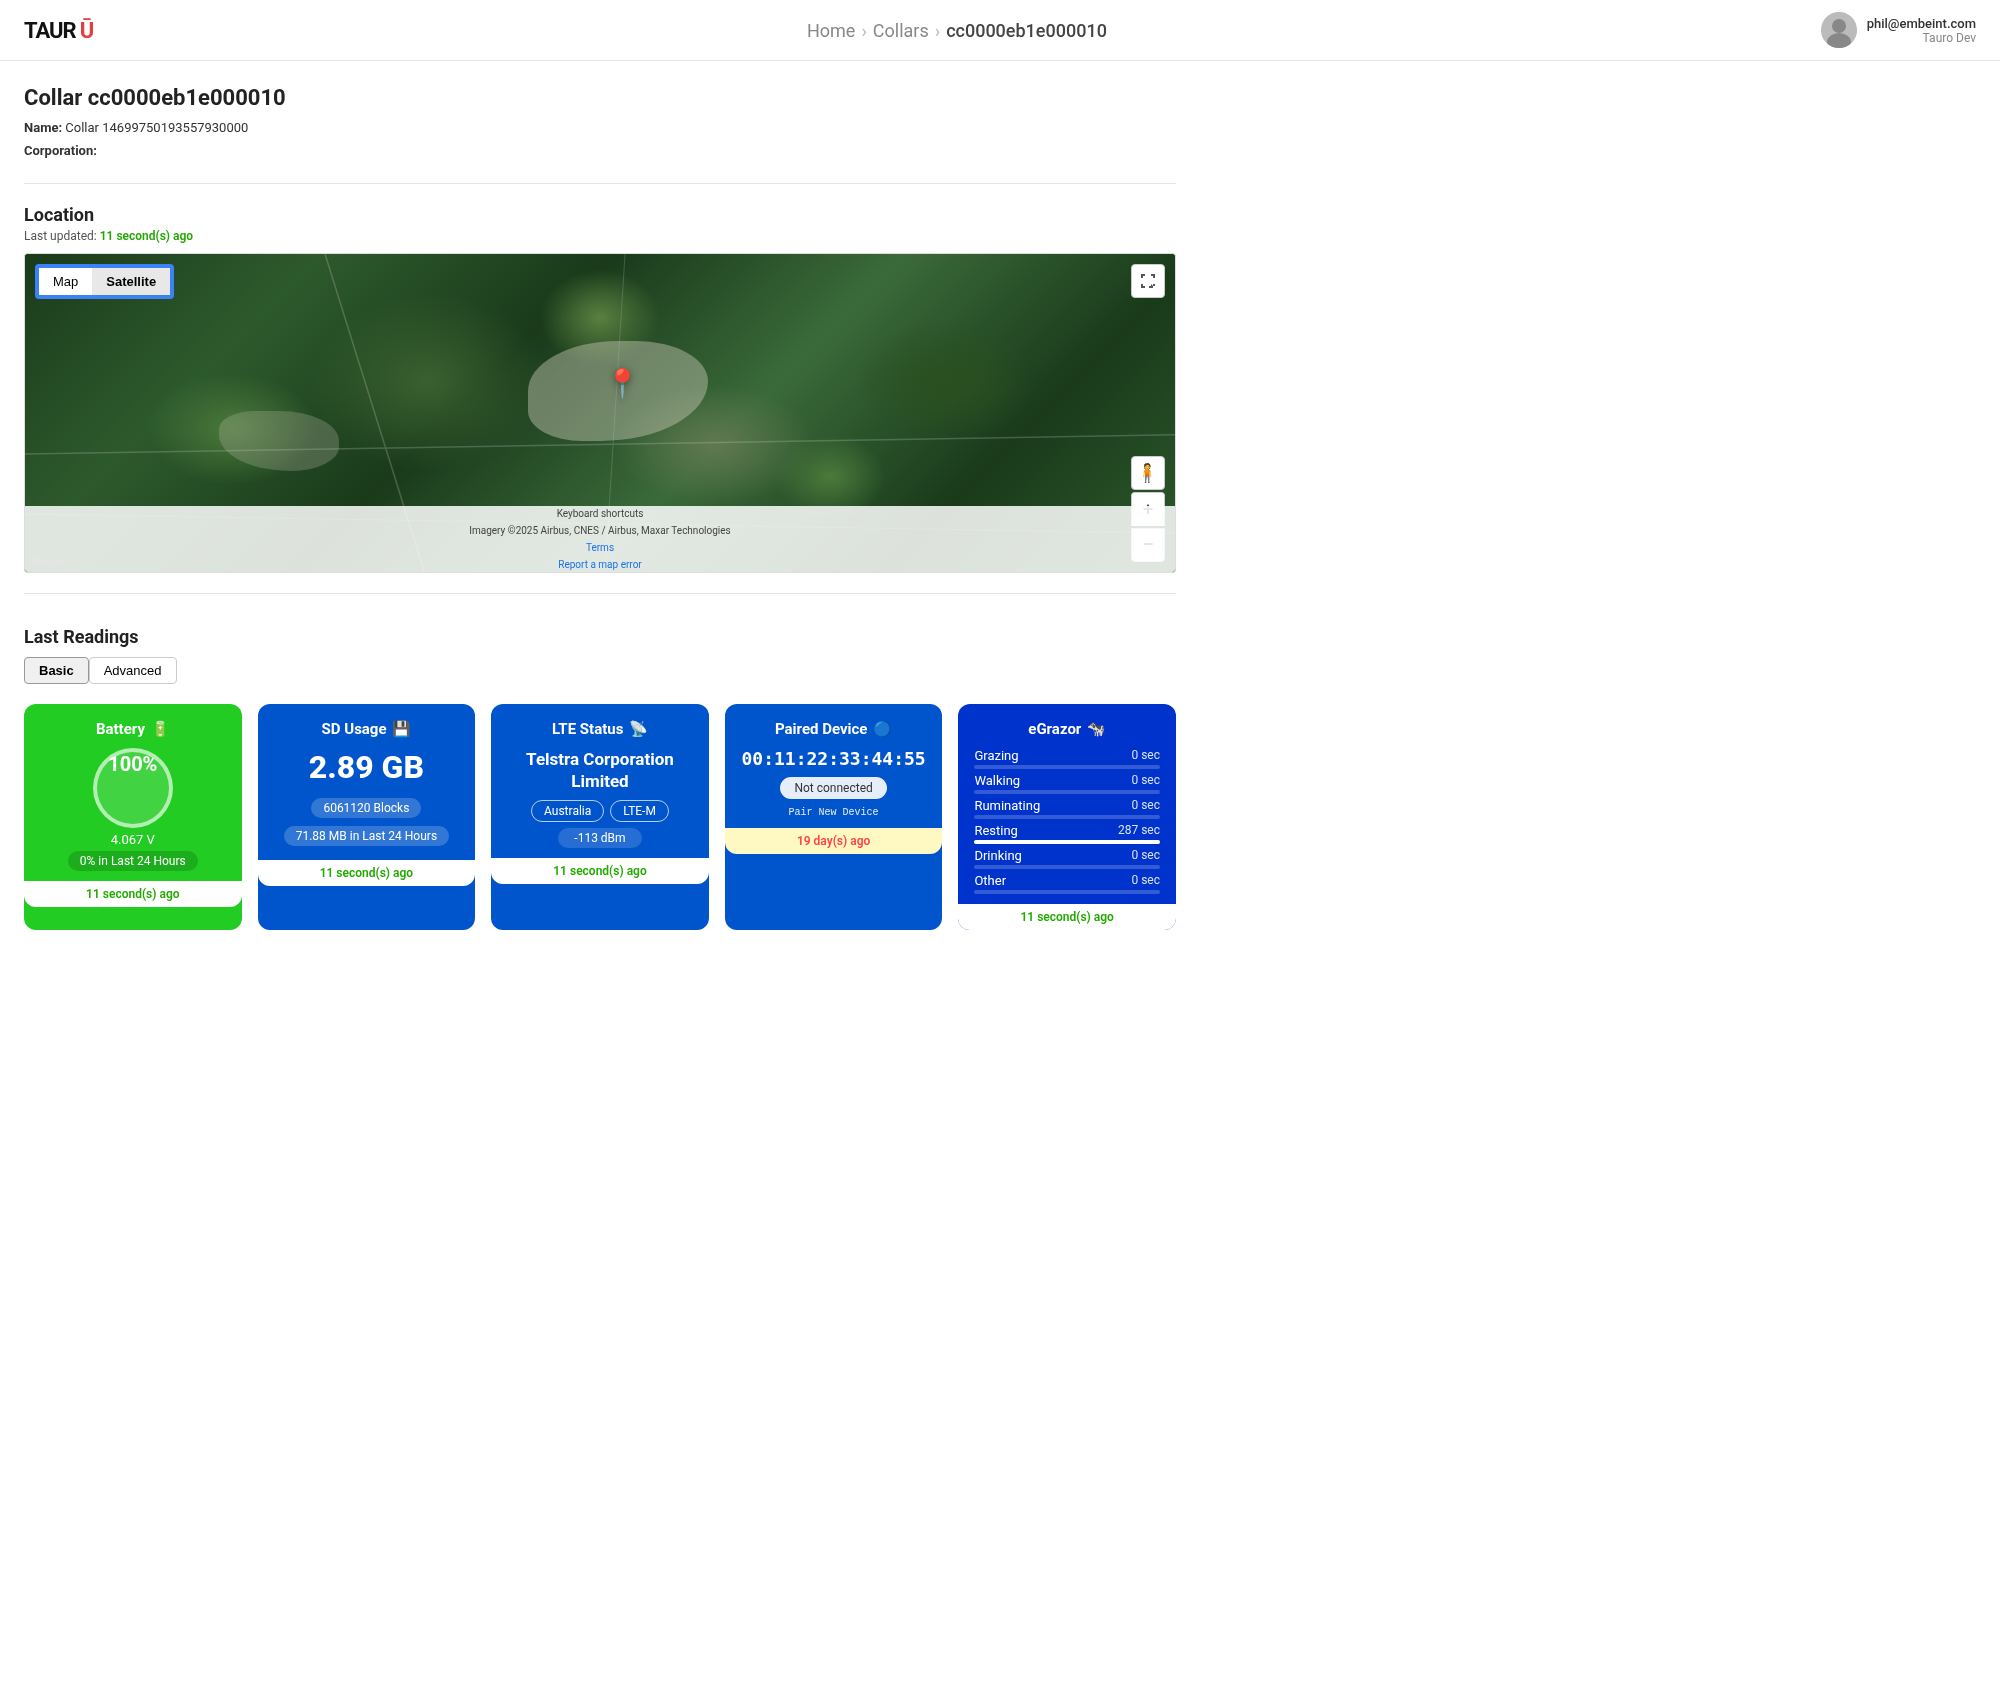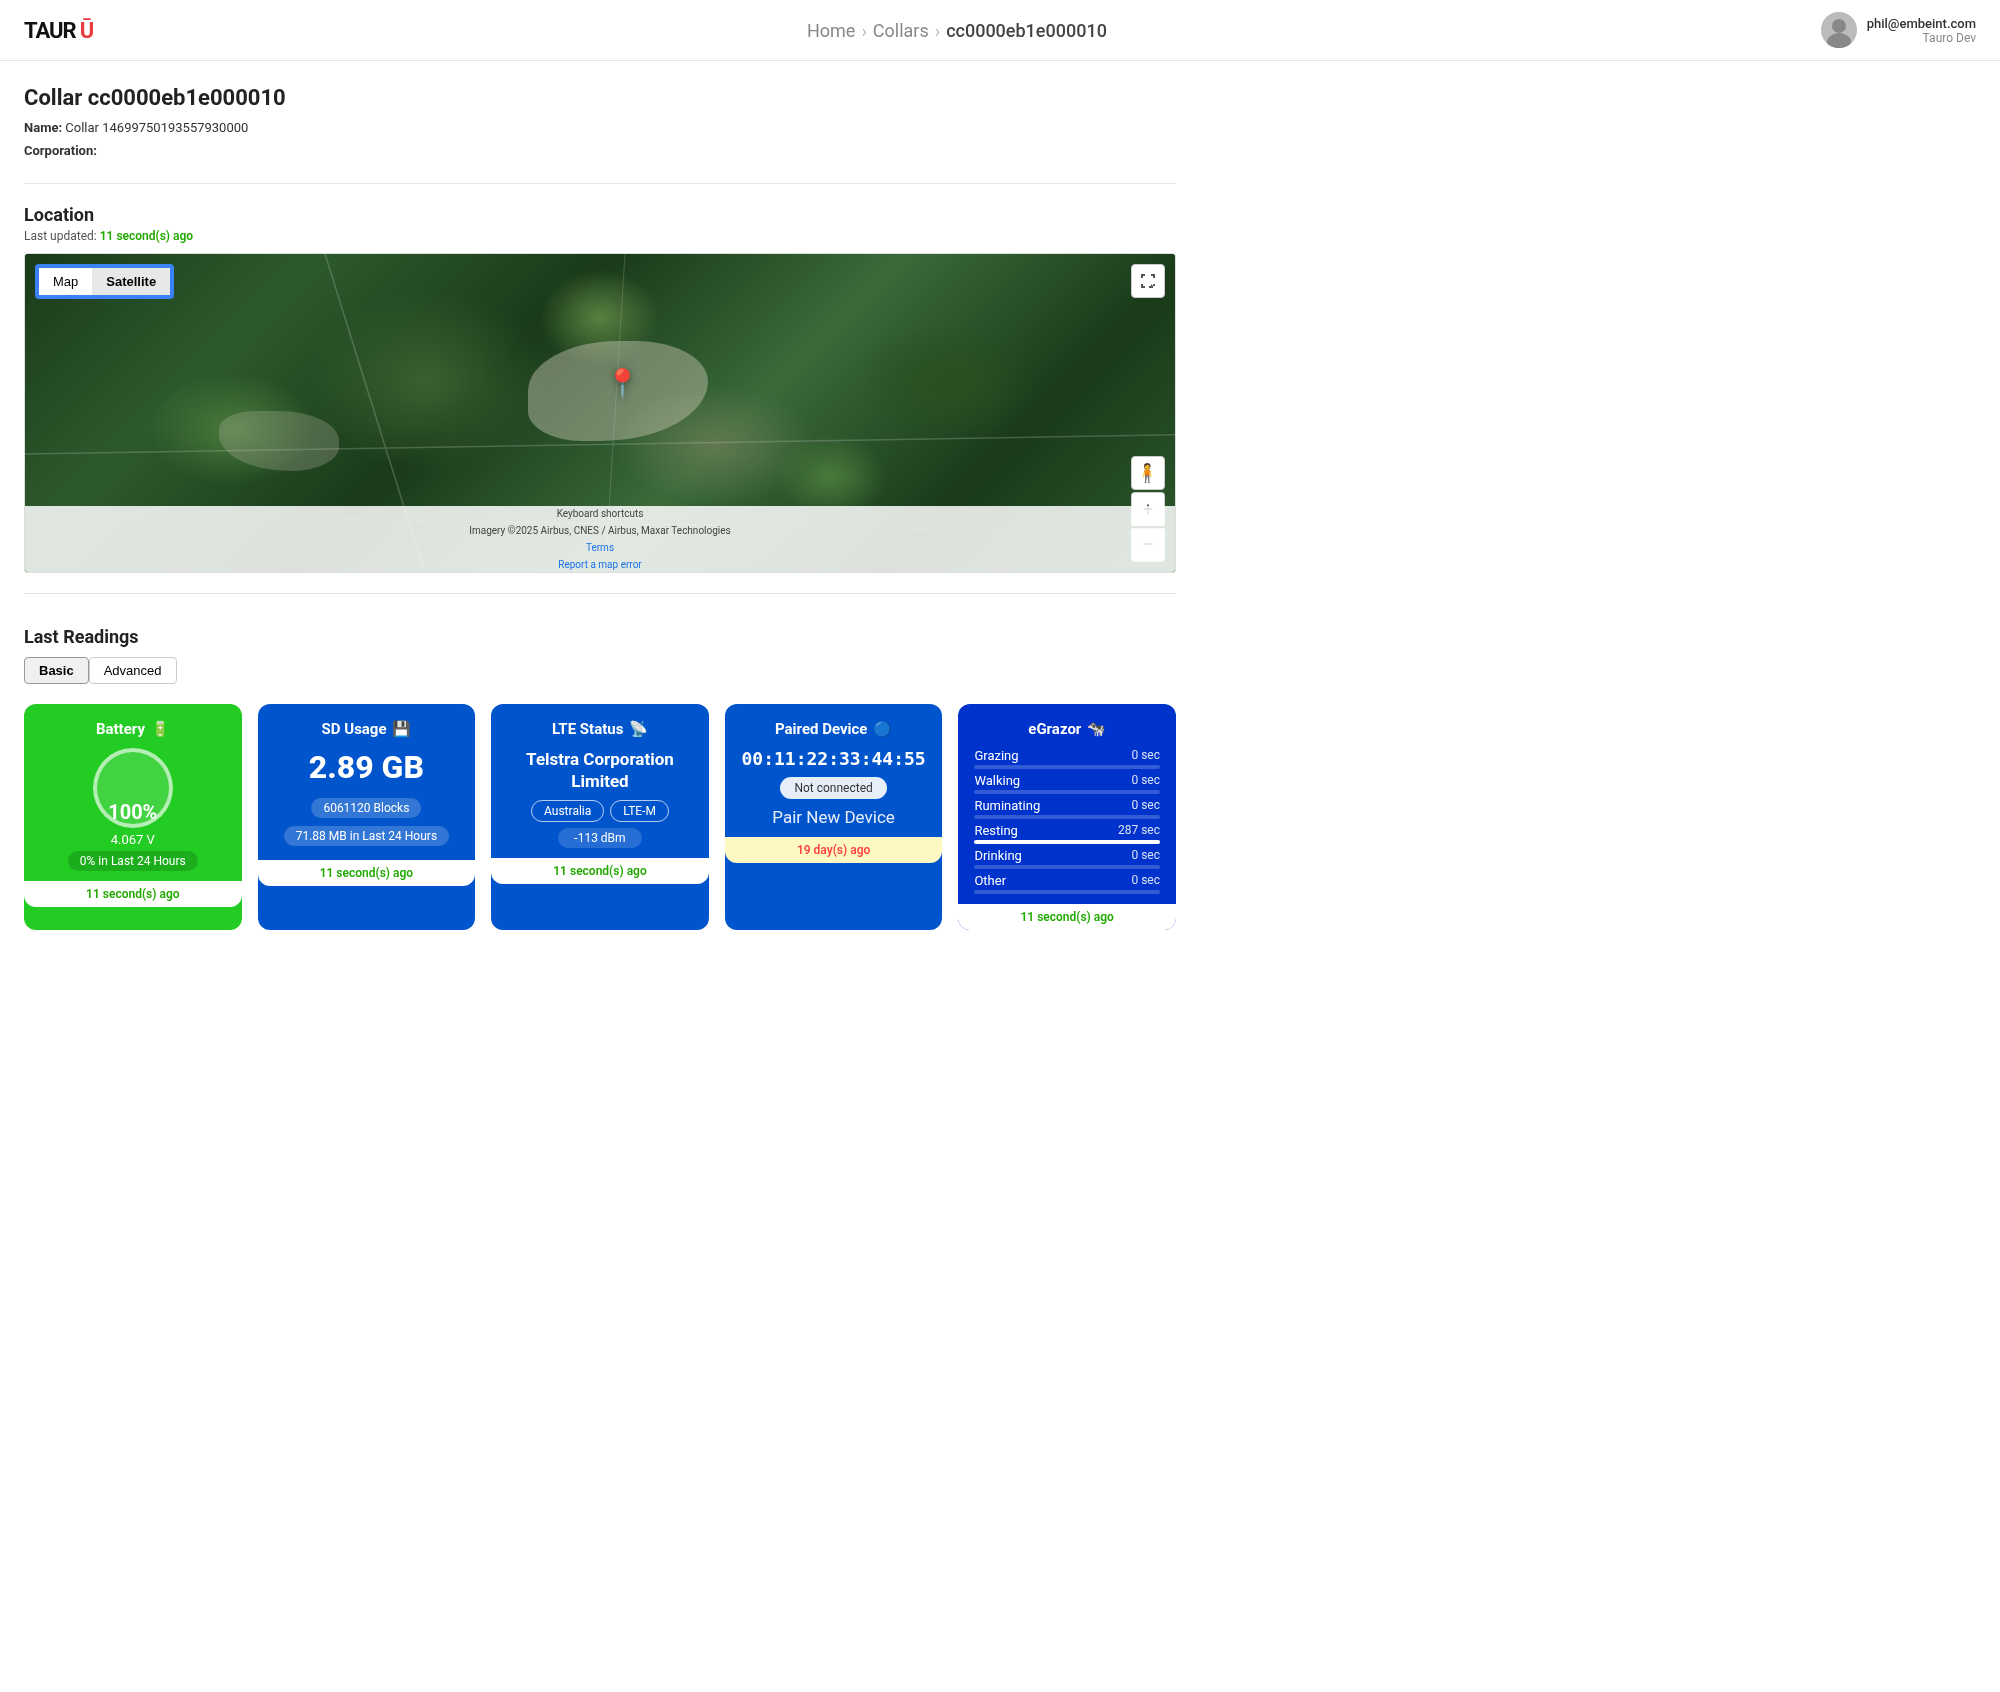--- a/index.html
+++ b/index.html
@@ -69,21 +69,21 @@
     .readings-tab.active { background: #f0f0f0; font-weight: 600; border-color: #999; }
 
     
     .cards-row { display: flex; gap: 16px; flex-wrap: wrap; }
     .card { border-radius: 12px; padding: 16px; flex: 1; min-width: 160px; }
 
     
     .card-battery { background: #22cc22; color: #fff; }
     .card-title { font-size: 15px; font-weight: 700; text-align: center; margin-bottom: 10px; display: flex; align-items: center; justify-content: center; gap: 6px; }
     .battery-circle-wrap { display: flex; justify-content: center; margin-bottom: 4px; }
-    .battery-circle { width: 80px; height: 80px; border-radius: 50%; border: 4px solid rgba(255,255,255,0.6); display: flex; align-items: flex-end; justify-content: center; font-size: 20px; font-weight: 700; background: rgba(255,255,255,0.15); }
+    .battery-circle { width: 80px; height: 80px; border-radius: 50%; border: 4px solid rgba(255,255,255,0.6); display: flex; align-items: flex-start; justify-content: center; font-size: 20px; font-weight: 700; background: rgba(255,255,255,0.15); }
     .battery-voltage { text-align: center; font-size: 13px; margin-bottom: 4px; }
     .battery-24h { text-align: center; background: rgba(0,0,0,0.15); border-radius: 20px; padding: 3px 12px; font-size: 12px; display: inline-block; margin: 0 auto; }
     .card-timestamp { text-align: center; color: #22cc22; font-size: 12px; font-weight: 600; margin-top: 8px; background: #fff; border-radius: 0 0 12px 12px; margin: 10px -16px -16px; padding: 6px; }
     .card-timestamp-green { color: #22aa00; }
 
     
     .card-sd { background: #0055cc; color: #fff; }
     .card-value-large { font-size: 32px; font-weight: 800; text-align: center; margin: 8px 0; }
     .card-badge { background: rgba(255,255,255,0.2); border-radius: 20px; padding: 3px 12px; font-size: 12px; text-align: center; margin: 4px 0; display: block; }
     .card-timestamp-blue { text-align: center; color: #22cc22; font-size: 12px; font-weight: 600; background: #fff; border-radius: 0 0 12px 12px; margin: 10px -16px -16px; padding: 6px; }
@@ -92,21 +92,21 @@
     .card-lte { background: #0055cc; color: #fff; }
     .card-lte-name { font-size: 17px; font-weight: 700; text-align: center; margin: 8px 0; line-height: 1.3; }
     .lte-badges { display: flex; justify-content: center; gap: 6px; margin: 6px 0; }
     .lte-badge { border: 1px solid rgba(255,255,255,0.7); border-radius: 20px; padding: 3px 12px; font-size: 12px; }
     .lte-dbm { background: rgba(255,255,255,0.15); border-radius: 20px; padding: 3px 16px; font-size: 12px; display: inline-block; margin: 0 auto; text-align: center; }
 
     
     .card-paired { background: #0055cc; color: #fff; }
     .device-id { font-size: 18px; font-weight: 700; text-align: center; margin: 8px 0; font-family: monospace; }
     .not-connected-badge { background: rgba(255,255,255,0.9); color: #333; border-radius: 20px; padding: 4px 14px; font-size: 12px; display: inline-block; text-align: center; }
-    .pair-new { text-align: center; font-size: 17px; margin-top: 8px; color: rgba(255,255,255,0.9); }
+    .pair-new { text-align: center; font-size: 10px; margin-top: 8px; color: rgba(255,255,255,0.9); font-family: Liberation Mono, monospace; }
     .card-timestamp-red { text-align: center; color: #ff4444; font-size: 12px; font-weight: 600; background: #fef9c3; border-radius: 0 0 12px 12px; margin: 10px -16px -16px; padding: 6px; }
 
     
     .card-egrazor { background: #0033cc; color: #fff; min-width: 200px; }
     .egrazor-title { font-size: 15px; font-weight: 700; text-align: center; margin-bottom: 10px; display: flex; align-items: center; justify-content: center; gap: 6px; }
     .card-timestamp-egrazor { text-align: center; color: #22aa00; font-size: 12px; font-weight: 600; background: #fff; border-radius: 0 0 12px 12px; margin: 10px -16px -16px; padding: 6px; }
 
     .center-wrap { display: flex; justify-content: center; }
   </style>
 </head>

